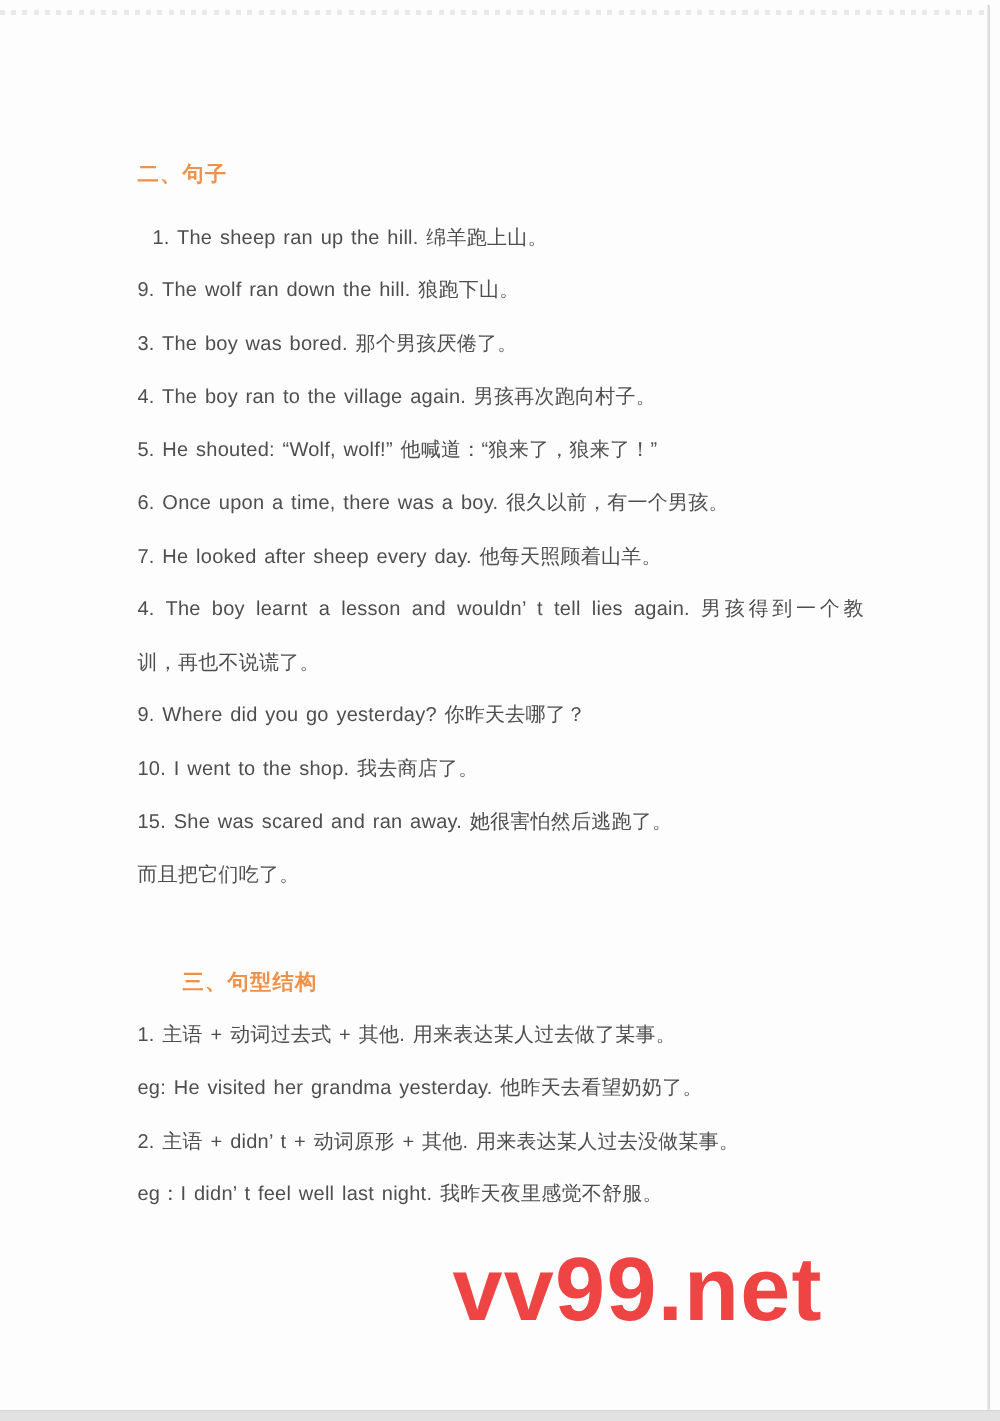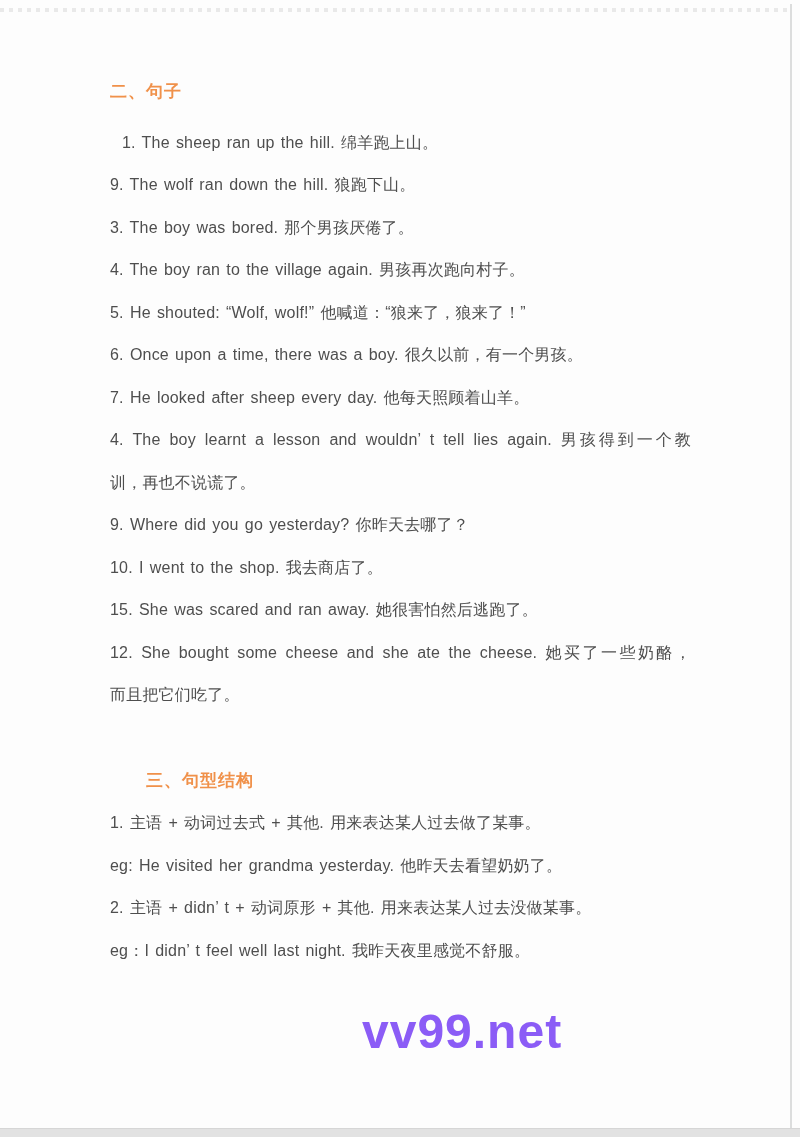--- a/index.html
+++ b/index.html
@@ -28,21 +28,21 @@
     position: absolute;
     left: 0; right: 0; bottom: 0; height: 8px;
     background: #e2e2e2;
     border-top: 1px solid #d6d6d6;
   }
   .content {
     position: absolute;
     left: 110px;
     top: 0;
     width: 581px;
-    padding-top: 71px;
+    padding-top: 119px;
     color: #4e4e4e;
     font-size: 16px;
     word-spacing: 1.5px;
     letter-spacing: 0.2px;
   }
   .heading {
     margin: 0;
     font-size: 17px;
     font-weight: bold;
     line-height: 42.5px;
@@ -58,24 +58,24 @@
   .line.stretch {
     white-space: normal;
     width: 100%;
     text-align: justify;
     text-align-last: justify;
   }
   .watermark {
     position: absolute;
     left: 362px;
     top: 996px;
-    font-size: 48px;
+    font-size: 72px;
     line-height: 72px;
     font-weight: bold;
-    color: #8b5cf6;
+    color: #ef4444;
     letter-spacing: 1px;
     pointer-events: none;
   }
 </style>
 </head>
 <body>
 
 <div class="page">
   <div class="top-edge"></div>
   <div class="right-edge"></div>
@@ -88,21 +88,20 @@
     <div class="line">3. The boy was bored. 那个男孩厌倦了。</div>
     <div class="line">4. The boy ran to the village again. 男孩再次跑向村子。</div>
     <div class="line">5. He shouted: “Wolf, wolf!” 他喊道：“狼来了，狼来了！”</div>
     <div class="line">6. Once upon a time, there was a boy. 很久以前，有一个男孩。</div>
     <div class="line">7. He looked after sheep every day. 他每天照顾着山羊。</div>
     <div class="line stretch">4. The boy learnt a lesson and wouldn’ t tell lies again. 男孩得到一个教</div>
     <div class="line">训，再也不说谎了。</div>
     <div class="line">9. Where did you go yesterday? 你昨天去哪了？</div>
     <div class="line">10. I went to the shop. 我去商店了。</div>
     <div class="line">15. She was scared and ran away. 她很害怕然后逃跑了。</div>
-    <div class="line stretch">12. She bought some cheese and she ate the cheese. 她买了一些奶酪，</div>
     <div class="line">而且把它们吃了。</div>
 
     <h2 class="heading second">三、句型结构</h2>
 
     <div class="line">1. 主语 + 动词过去式 + 其他. 用来表达某人过去做了某事。</div>
     <div class="line">eg: He visited her grandma yesterday. 他昨天去看望奶奶了。</div>
     <div class="line">2. 主语 + didn’ t + 动词原形 + 其他. 用来表达某人过去没做某事。</div>
     <div class="line">eg：I didn’ t feel well last night. 我昨天夜里感觉不舒服。</div>
   </div>
 

